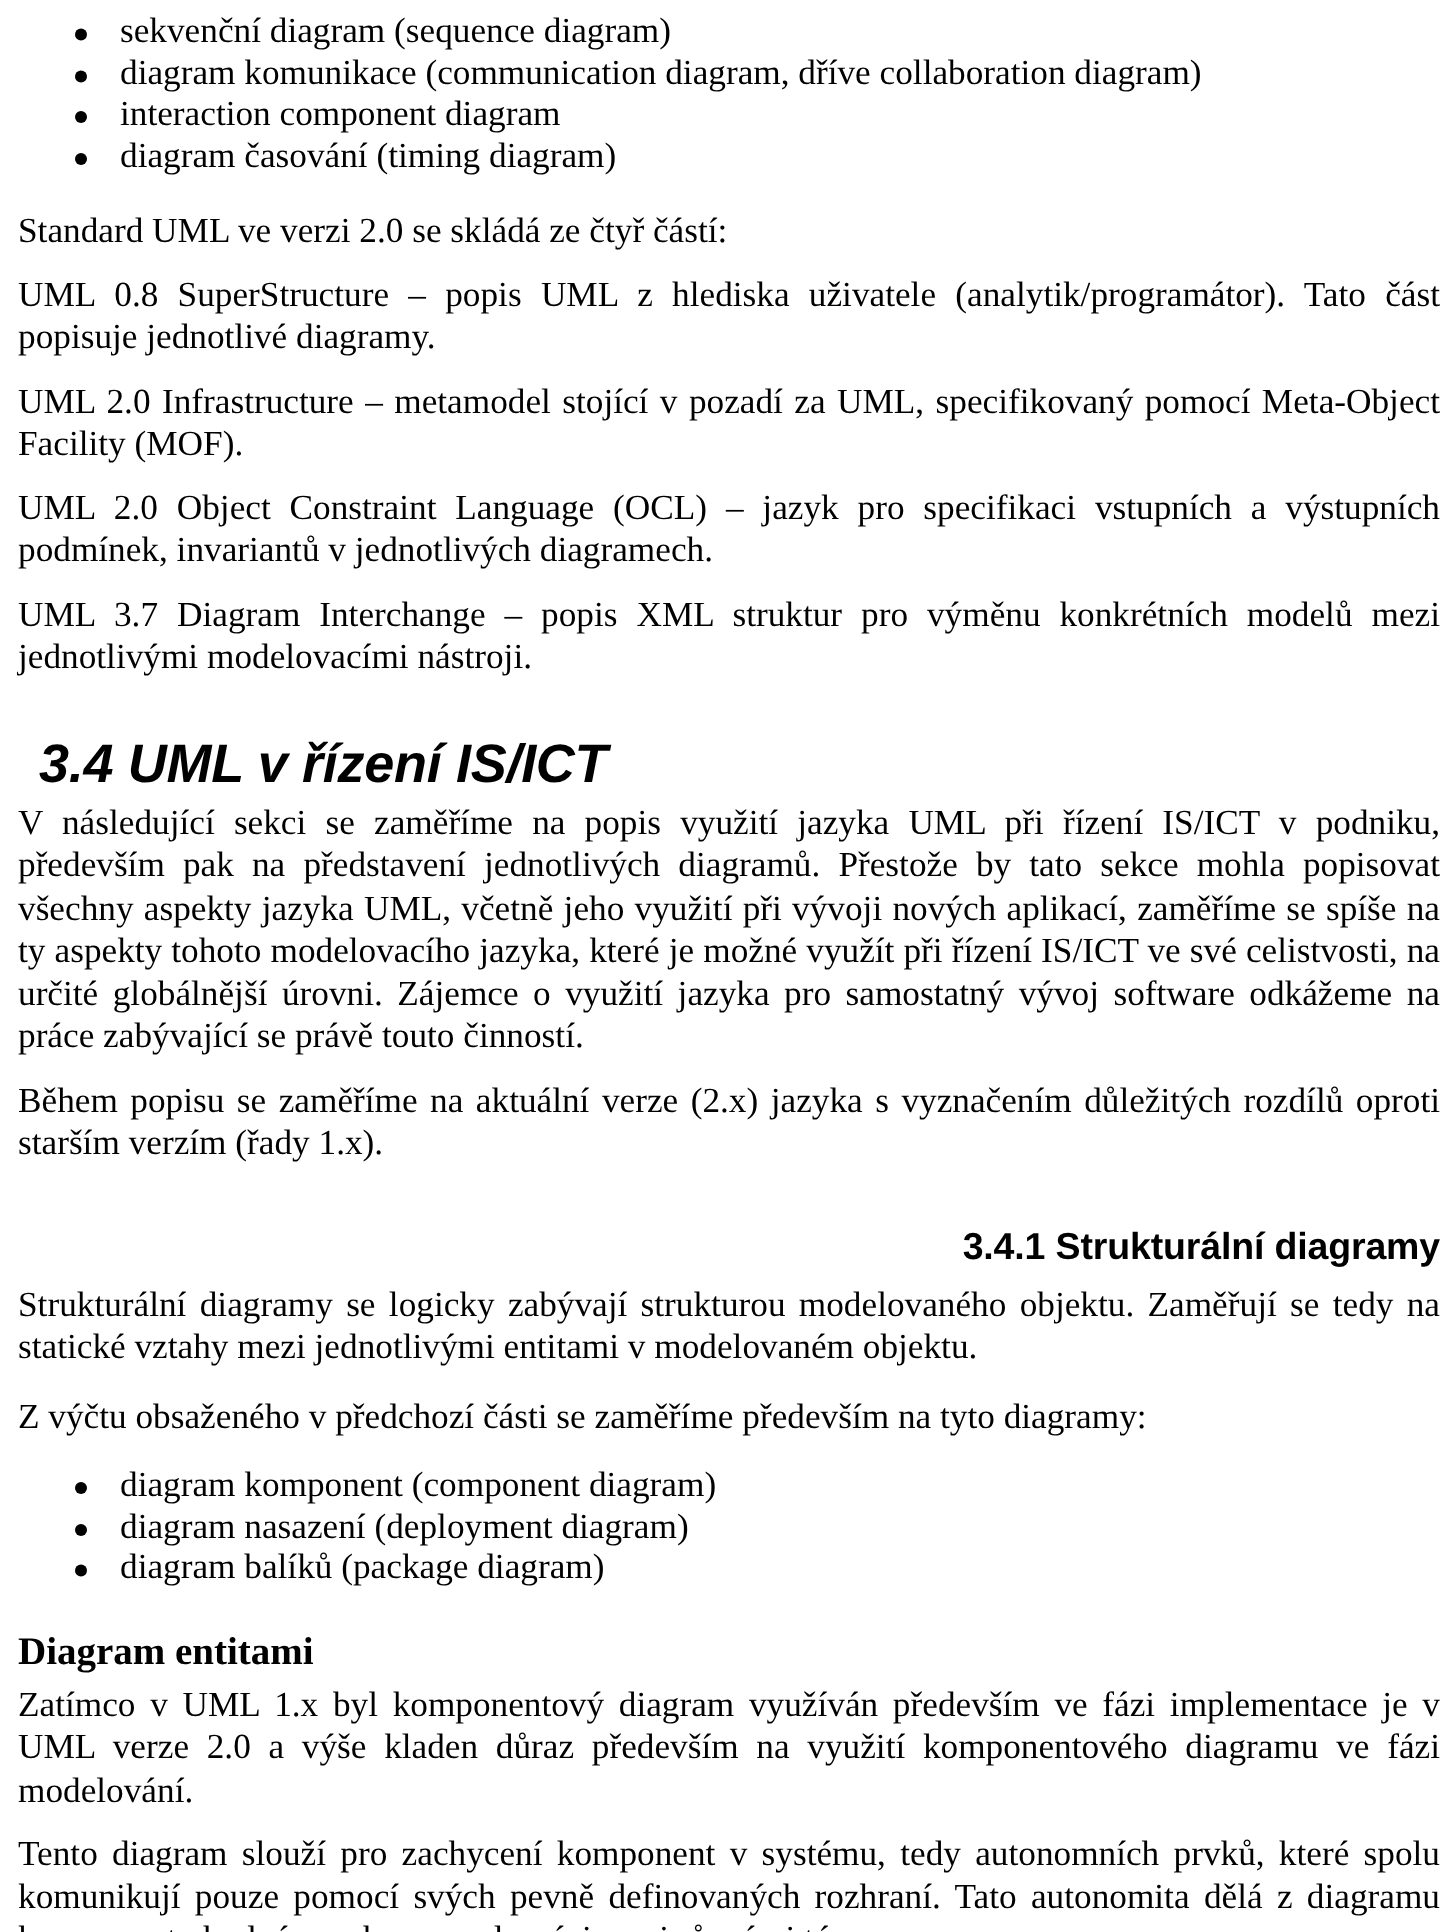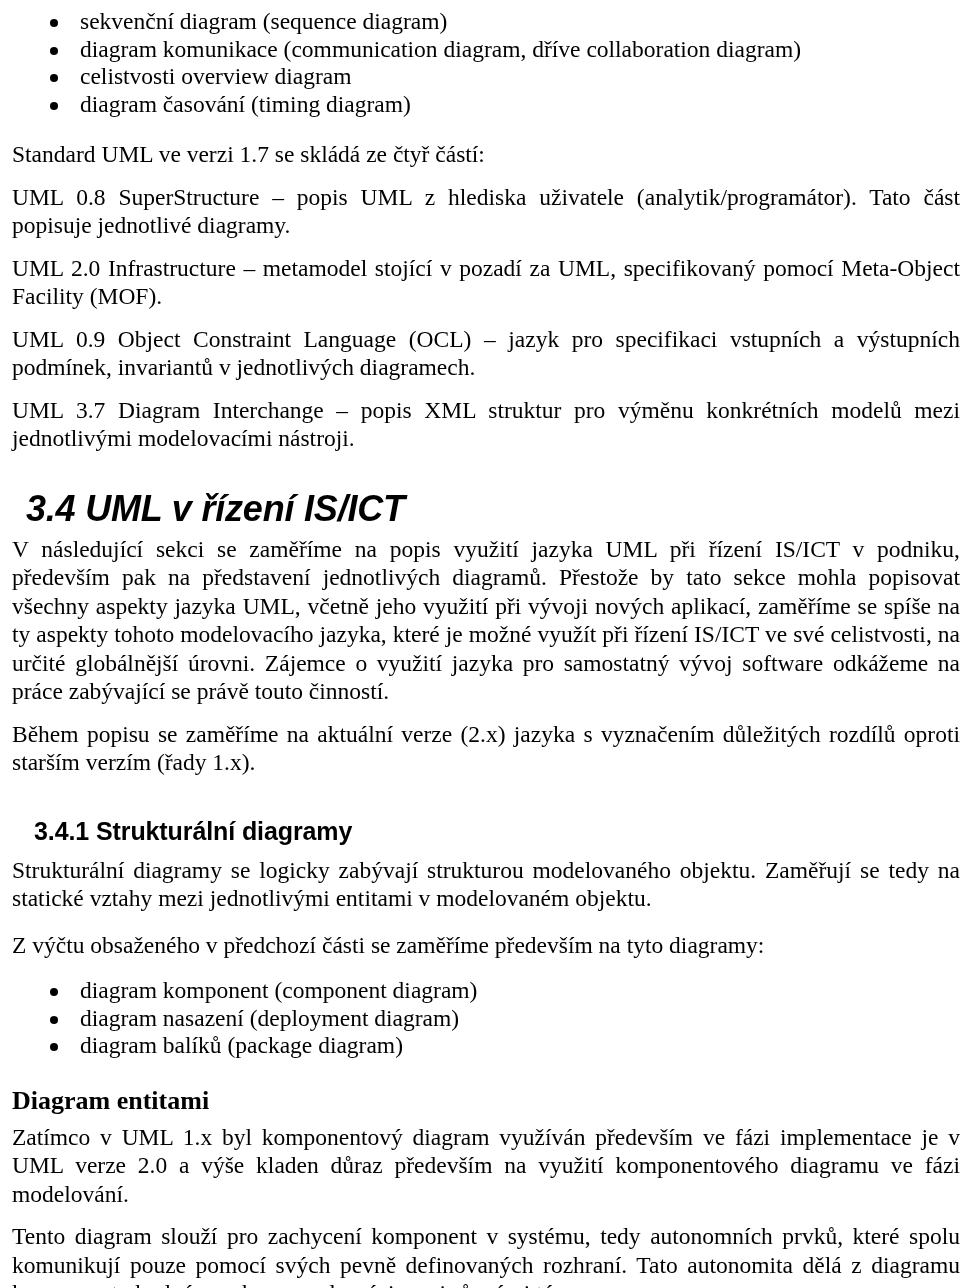--- a/index.html
+++ b/index.html
@@ -84,20 +84,21 @@
   }
   h3.h-sub {
     font-family: "Liberation Sans", "DejaVu Sans", sans-serif;
     font-weight: bold;
     font-style: normal;
     font-size: 25px;
     line-height: 29px;
     margin: 0;
     padding: 0 0 0 22px;
     letter-spacing: -0.1px;
+    text-align: right;
   }
   h4.h-serif {
     font-family: "Liberation Serif", "DejaVu Serif", serif;
     font-weight: bold;
     font-size: 26px;
     line-height: 30px;
     margin: 0;
     padding: 0;
   }
 </style>
@@ -111,39 +112,39 @@
       <li>
         <span class="dot"></span>
         <span>sekvenční diagram (sequence diagram)</span>
       </li>
       <li>
         <span class="dot"></span>
         <span>diagram komunikace (communication diagram, dříve collaboration diagram)</span>
       </li>
       <li>
         <span class="dot"></span>
-        <span>celistvosti overview diagram</span>
+        <span>interaction component diagram</span>
       </li>
       <li>
         <span class="dot"></span>
         <span>diagram časování (timing diagram)</span>
       </li>
     </ul>
 
     <div class="gap-22"></div>
 
-    <p class="body">Standard UML ve verzi 1.7 se skládá ze čtyř částí:</p>
+    <p class="body">Standard UML ve verzi 2.0 se skládá ze čtyř částí:</p>
 
     <div class="gap-14"></div>
 
     <p class="body">UML 0.8 SuperStructure – popis UML z hlediska uživatele (analytik/programátor). Tato část popisuje jednotlivé diagramy.</p>
     <div class="gap-14"></div>
     <p class="body">UML 2.0 Infrastructure – metamodel stojící v pozadí za UML, specifikovaný pomocí Meta-Object Facility (MOF).</p>
     <div class="gap-14"></div>
-    <p class="body">UML 0.9 Object Constraint Language (OCL) – jazyk pro specifikaci vstupních a výstupních podmínek, invariantů v jednotlivých diagramech.</p>
+    <p class="body">UML 2.0 Object Constraint Language (OCL) – jazyk pro specifikaci vstupních a výstupních podmínek, invariantů v jednotlivých diagramech.</p>
     <div class="gap-14"></div>
     <p class="body">UML 3.7 Diagram Interchange – popis XML struktur pro výměnu konkrétních modelů mezi jednotlivými modelovacími nástroji.</p>
 
     <div class="gap-40"></div>
 
     <h2 class="h-section">3.4 UML v řízení IS/ICT</h2>
 
     <div class="gap-10"></div>
 
     <p class="body">V následující sekci se zaměříme na popis využití jazyka UML při řízení IS/ICT v podniku, především pak na představení jednotlivých diagramů. Přestože by tato sekce mohla popisovat všechny aspekty jazyka UML, včetně jeho využití při vývoji nových aplikací, zaměříme se spíše na ty aspekty tohoto modelovacího jazyka, které je možné využít při řízení IS/ICT ve své celistvosti, na určité globálnější úrovni. Zájemce o využití jazyka pro samostatný vývoj software odkážeme na práce zabývající se právě touto činností.</p>

